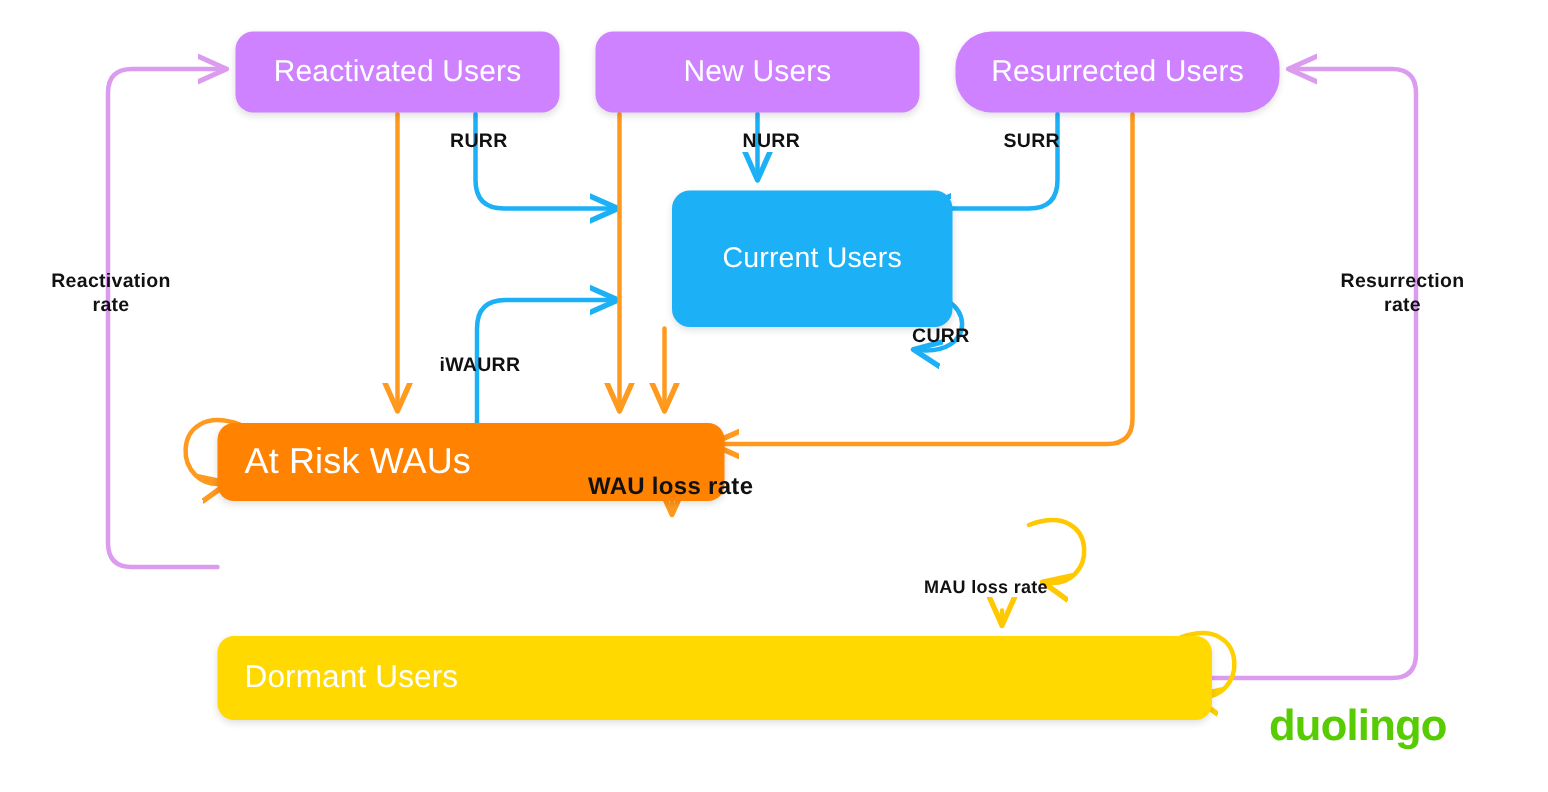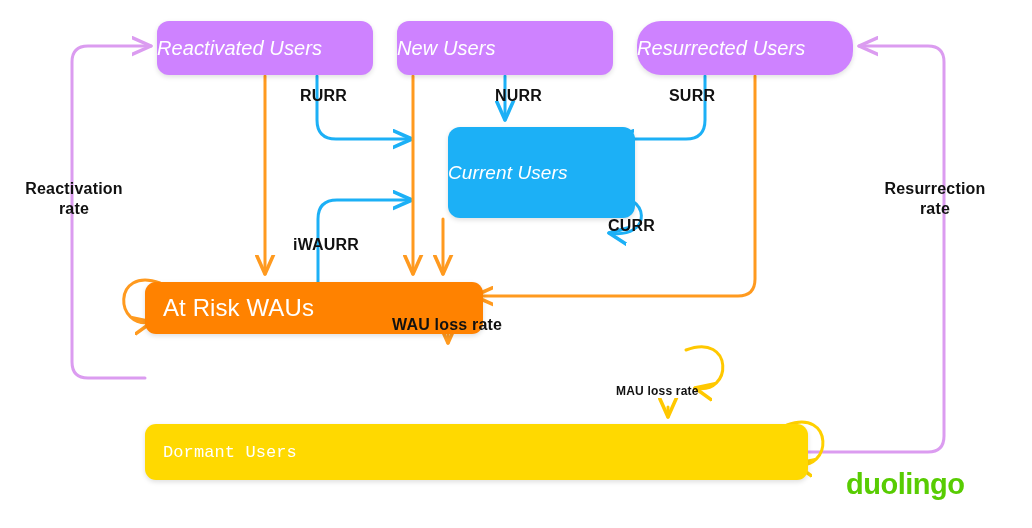--- a/index.html
+++ b/index.html
@@ -2,34 +2,34 @@
 <html><head>
 <meta charset="utf-8">
 <style>
   html,body{margin:0;padding:0;background:#ffffff;}
   body{width:1032px;height:528px;font-family:"Liberation Sans",sans-serif;overflow:hidden;}
   #stage{position:relative;width:1032px;height:528px;background:#fff;}
   svg#wires{position:absolute;left:0;top:0;width:1032px;height:528px;}
   .node{position:absolute;border-radius:12px;display:flex;align-items:center;
         box-shadow:0 2px 5px rgba(0,0,0,.13);color:#fff;}
   .node span{font-weight:400;letter-spacing:.1px;}
-  .node.center{justify-content:flex-start;font-style:italic;}
+  .node.center{justify-content:center;}
   .node.left{justify-content:flex-start;padding-left:18px;}
   .n-react{left:157px;top:21px;width:216px;height:54px;background:#CE82FF;}
   .n-new{left:397px;top:21px;width:216px;height:54px;background:#CE82FF;}
   .n-resur{left:637px;top:21px;width:216px;height:54px;background:#CE82FF;border-radius:24px;}
   .n-cur{left:420px;top:127px;width:187px;height:91px;background:#1CB0F6;margin-left:28px;}
   .n-wau{left:145px;top:282px;width:320px;height:52px;background:#FF8200;border-radius:11px;}
   .n-mau{left:145px;top:349px;width:545px;height:58px;background:#FFB81C;border-radius:11px;}
   .n-dorm{left:145px;top:424px;width:645px;height:56px;background:#FFD900;border-radius:11px;}
   .node.t20 span{font-size:20px;}
   .node.t19 span{font-size:19px;}
   .node.t18 span{font-size:24px;}
-  .node.t17 span{font-size:17px;font-family:Liberation Mono, monospace;}
-  .elabel{position:absolute;color:#111;font-weight:bold;font-size:16px;
+  .node.t17 span{font-size:21px;}
+  .elabel{position:absolute;color:#111;font-weight:bold;font-size:13px;
           letter-spacing:.2px;white-space:pre-line;line-height:1.25;}
   .elabel.c{text-align:center;}
   .l-rurr{left:300px;top:86px;}
   .l-nurr{left:483px;top:86px;padding-left:12px;}
   .l-surr{left:669px;top:86px;}
   .l-curr{left:608px;top:216px;}
   .l-iwaurr{left:293px;top:235px;}
   .l-wau{left:392px;top:315px;font-size:16px;}
   .l-mau{left:616px;top:384px;font-size:12px;}
   .l-reactiv{left:22px;top:179px;width:104px;}

